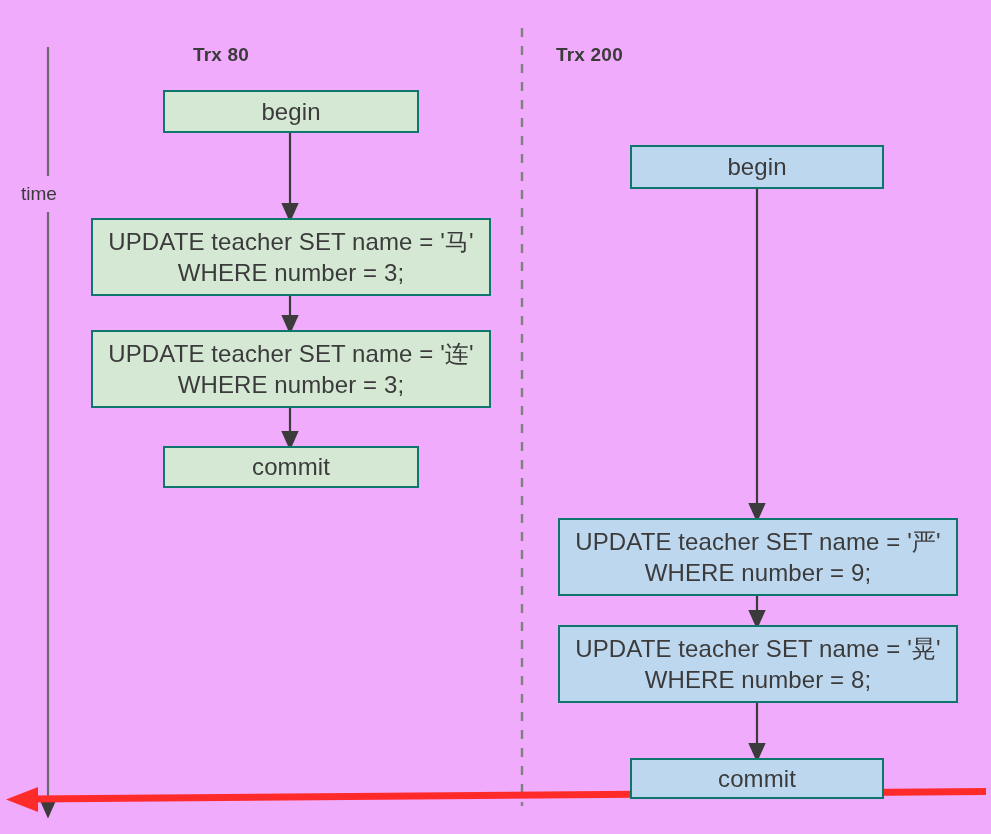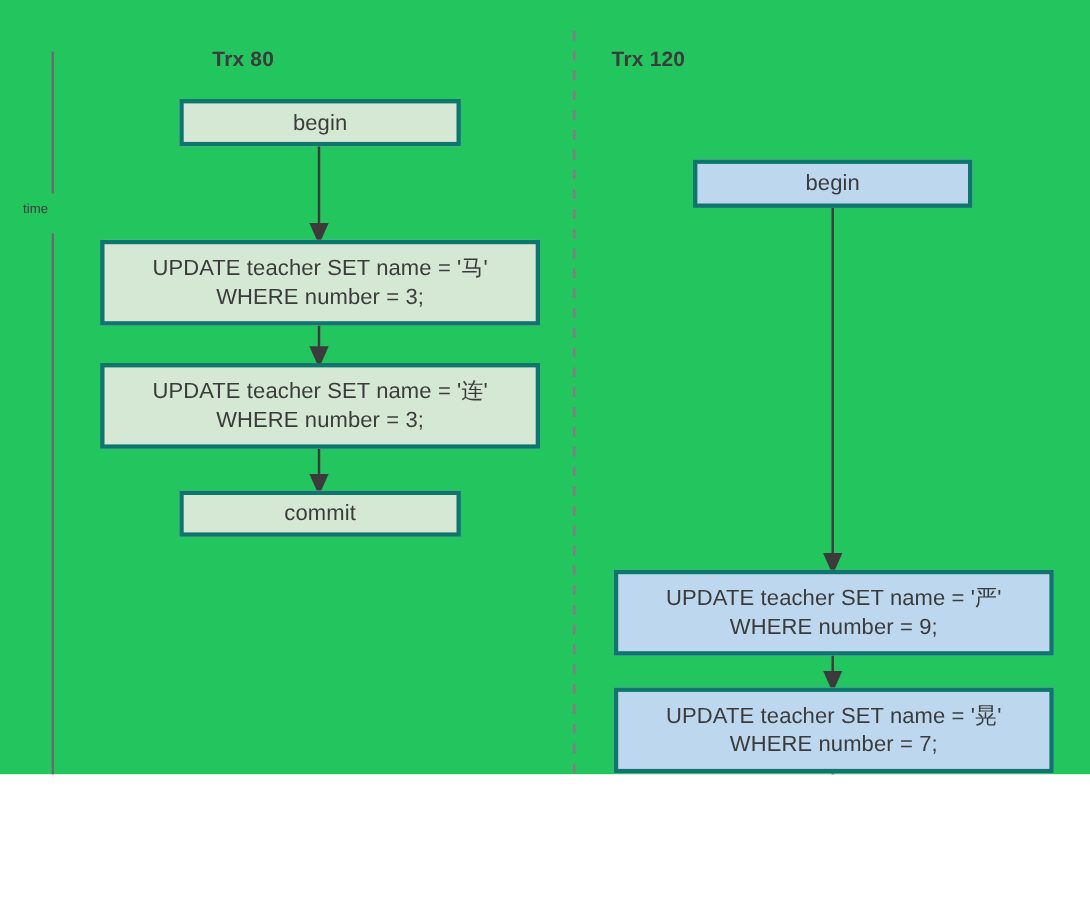--- a/index.html
+++ b/index.html
@@ -6,59 +6,59 @@
     margin: 0;
     padding: 0;
     background: #ffffff;
   }
   body {
     font-family: "Liberation Sans", "DejaVu Sans", sans-serif;
   }
   #canvas {
     position: relative;
     width: 991px;
-    height: 704px;
-    background: #22c55e;
+    height: 834px;
+    background: #f0abfc;
     overflow: hidden;
   }
   .svg-layer {
     position: absolute;
     left: 0;
     top: 0;
     width: 991px;
     height: 834px;
   }
   .node {
     position: absolute;
     box-sizing: border-box;
-    border: 4px solid #0f766e;
+    border: 2px solid #0f766e;
     display: flex;
     align-items: center;
     justify-content: center;
     text-align: center;
     color: #3b3b3b;
-    font-size: 20px;
+    font-size: 24px;
     line-height: 1.30;
     white-space: pre-line;
     letter-spacing: 0.1px;
     z-index: 3;
   }
   .node.green { background: #d5e8d4; }
   .node.blue  { background: #bdd7ee; }
   .lane-title {
     position: absolute;
     font-size: 19px;
     font-weight: bold;
     color: #3b3b3b;
     letter-spacing: 0.2px;
     z-index: 4;
   }
   .axis-label {
     position: absolute;
-    font-size: 12px;
+    font-size: 19px;
     color: #3b3b3b;
     z-index: 4;
   }
 </style>
 </head>
 <body>
 
 <div id="canvas">
 
   <svg class="svg-layer" viewBox="0 0 991 834">
@@ -84,37 +84,37 @@
     <line x1="757" y1="595" x2="757" y2="619" stroke="#3b3b3b" stroke-width="2.2" marker-end="url(#arrowhead)"></line>
     <line x1="757" y1="703" x2="757" y2="752" stroke="#3b3b3b" stroke-width="2.2" marker-end="url(#arrowhead)"></line>
 
     <g>
       <line x1="986" y1="791.5" x2="30" y2="799" stroke="#ff2b2b" stroke-width="7" stroke-linecap="butt"></line>
       <path d="M6,799.5 L38,787 L38,812 z" fill="#ff2b2b"></path>
     </g>
   </svg>
 
   <div class="lane-title" style="left:193px; top:44px;">Trx 80</div>
-  <div class="lane-title" style="left:556px; top:44px;">Trx 120</div>
+  <div class="lane-title" style="left:556px; top:44px;">Trx 200</div>
 
   <div class="axis-label" style="left:21px; top:183px;">time</div>
 
   <div class="node green" style="left:163px; top:90px; width:256px; height:43px;">begin</div>
 
   <div class="node green" style="left:91px; top:218px; width:400px; height:78px;">UPDATE teacher  SET name = '马'
 WHERE number = 3;</div>
 
   <div class="node green" style="left:91px; top:330px; width:400px; height:78px;">UPDATE teacher  SET name = '连'
 WHERE number = 3;</div>
 
   <div class="node green" style="left:163px; top:446px; width:256px; height:42px;">commit</div>
 
   <div class="node blue" style="left:630px; top:145px; width:254px; height:44px;">begin</div>
 
   <div class="node blue" style="left:558px; top:518px; width:400px; height:78px;">UPDATE teacher  SET name = '严'
 WHERE number = 9;</div>
 
   <div class="node blue" style="left:558px; top:625px; width:400px; height:78px;">UPDATE teacher  SET name = '晃'
-WHERE number = 7;</div>
+WHERE number = 8;</div>
 
   <div class="node blue" style="left:630px; top:758px; width:254px; height:41px;">commit</div>
 
 </div>
 
 </body></html>

